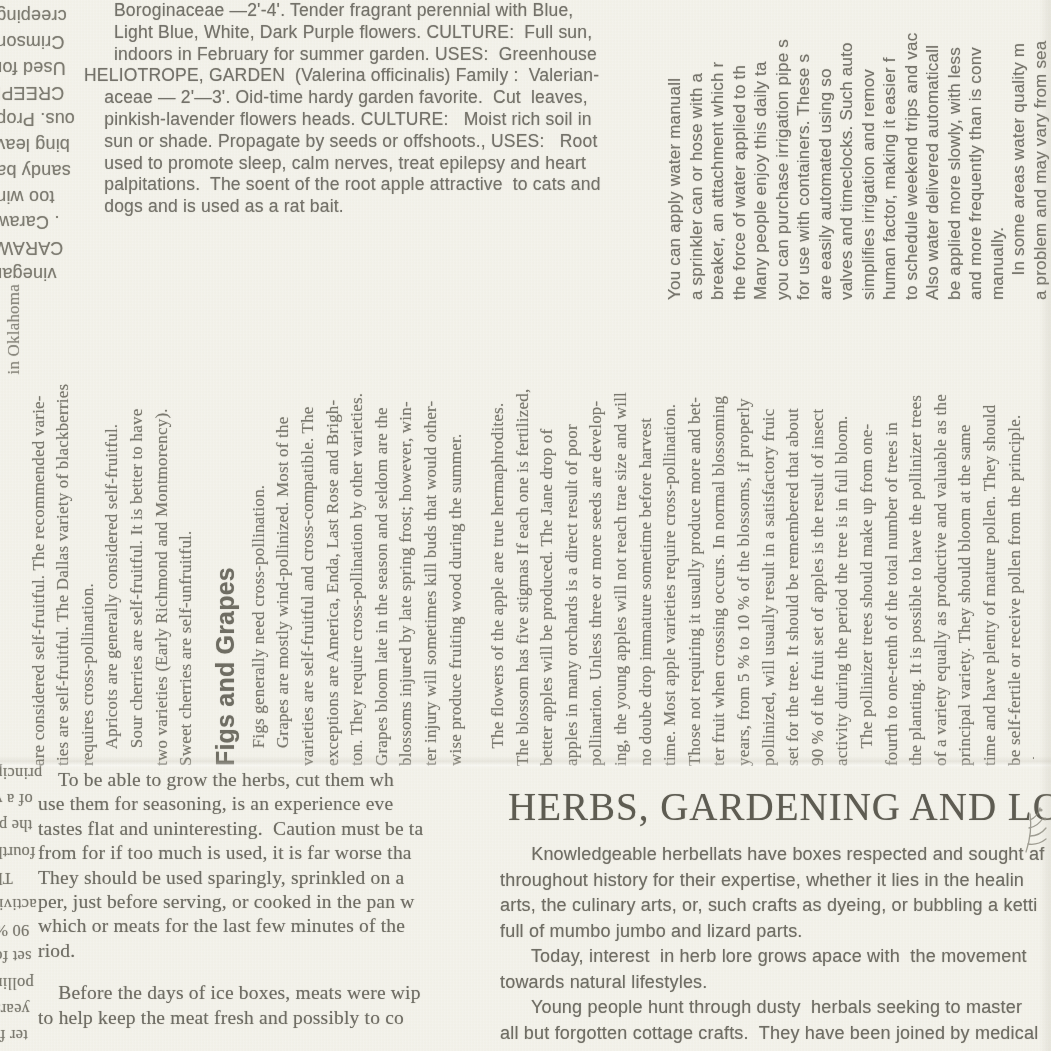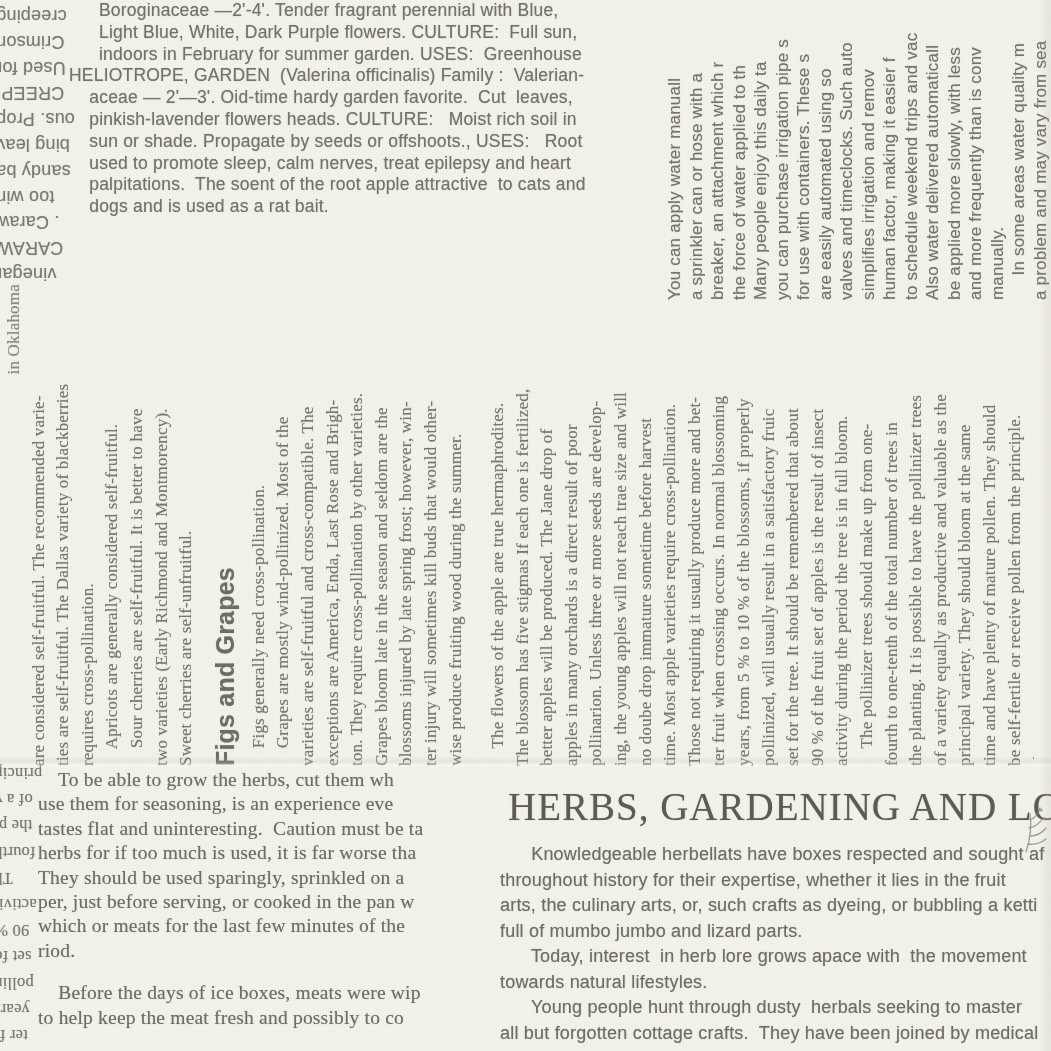--- a/index.html
+++ b/index.html
@@ -14,21 +14,21 @@
   .blk{position:absolute;overflow:hidden;}
   .ln{white-space:pre;}
   .rot180{transform:rotate(180deg);text-align:right;}
   .rotccw{transform-origin:0 0;transform:rotate(-90deg);}
   .soft{text-shadow:0 0 1px rgba(120,118,108,.55);letter-spacing:.2px;}
 
   
   #tl-col{left:-4px;top:-10px;width:96px;height:296px;
     font-size:18px;line-height:25.8px;color:#7d7b71;}
   
-  #top-main{left:69px;top:0px;width:580px;color:#74726a;
+  #top-main{left:84px;top:0px;width:580px;color:#74726a;
     font-size:17.5px;line-height:21.8px;}
   #top-main .para1{padding-left:30px;}
   
   #right-col{left:664px;top:300px;width:302px;height:388px;
     font-size:17px;line-height:21.5px;color:#76746b;}
   
   #mid-panel{left:2px;top:766px;width:482px;height:1032px;
     font-family:"Liberation Serif", serif;
     font-size:17px;line-height:24.6px;color:#7a786e;}
   #mid-panel .end{text-align:right;color:#8b897f;}
@@ -175,37 +175,37 @@
     <div class="ln">the pl</div>
     <div class="ln">of a v</div>
     <div class="ln">princip</div>
   </div>
 
 <div id="bl-text" class="blk soft">
   <div class="para1">
       <div class="ln">    To be able to grow the herbs, cut them wh</div>
       <div class="ln">use them for seasoning, is an experience eve</div>
       <div class="ln">tastes flat and uninteresting.  Caution must be ta</div>
-      <div class="ln">herbs for if too much is used, it is far worse tha</div>
+      <div class="ln">from for if too much is used, it is far worse tha</div>
       <div class="ln">They should be used sparingly, sprinkled on a</div>
       <div class="ln">per, just before serving, or cooked in the pan w</div>
       <div class="ln">which or meats for the last few minutes of the</div>
       <div class="ln">riod.</div>
     </div>
   <div class="para2">
       <div class="ln">    Before the days of ice boxes, meats were wip</div>
       <div class="ln">to help keep the meat fresh and possibly to co</div>
     </div>
 </div>
 
 <div id="br-block" class="blk soft">
   <div id="headline">HERBS, GARDENING AND LORE</div>
   <div id="br-paras">
       <div class="ln">      Knowledgeable herbellats have boxes respected and sought af</div>
-      <div class="ln">throughout history for their expertise, whether it lies in the fruit</div>
+      <div class="ln">throughout history for their expertise, whether it lies in the healin</div>
       <div class="ln">arts, the culinary arts, or, such crafts as dyeing, or bubbling a ketti</div>
       <div class="ln">full of mumbo jumbo and lizard parts.</div>
       <div class="ln">      Today, interest  in herb lore grows apace with  the movement</div>
       <div class="ln">towards natural lifestyles.</div>
       <div class="ln">      Young people hunt through dusty  herbals seeking to master</div>
       <div class="ln">all but forgotten cottage crafts.  They have been joined by medical</div>
     </div>
 </div>
 
 <svg id="sprig" viewBox="0 0 40 48" xmlns="http://www.w3.org/2000/svg">

